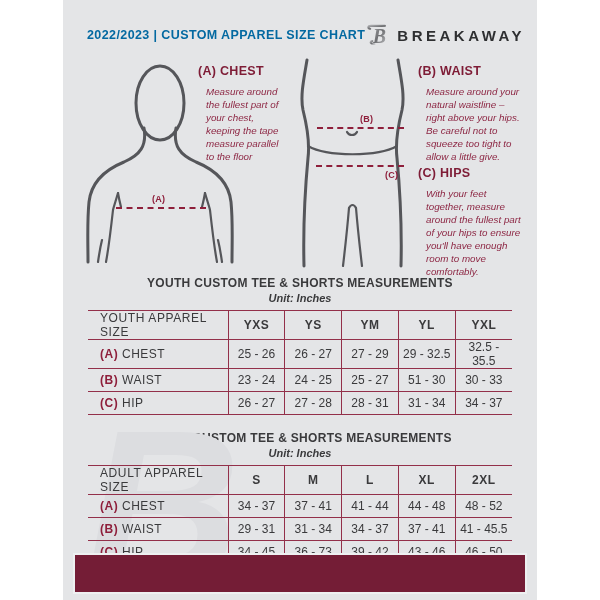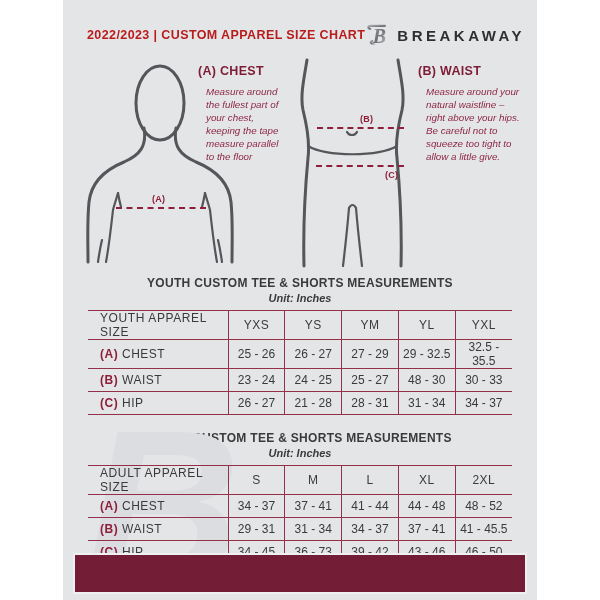--- a/index.html
+++ b/index.html
@@ -10,21 +10,21 @@
   .page{
     position:absolute;left:63px;top:0;width:474px;height:600px;
     background:#e4e5e7;overflow:hidden;
   }
   
   .header{
     position:absolute;top:20px;left:24px;right:22px;height:30px;
     display:flex;justify-content:space-between;align-items:center;
   }
   .header-title{
-    font-size:12.5px;font-weight:bold;color:#b91c1c;letter-spacing:.4px;white-space:nowrap;
+    font-size:12.5px;font-weight:bold;color:#0369a1;letter-spacing:.4px;white-space:nowrap;
   }
   .brand{display:flex;align-items:center;gap:6px;}
   .brand-name{font-size:15px;font-weight:bold;color:#2e2f31;letter-spacing:3.5px;white-space:nowrap;}
   .brand-logo{width:26px;height:26px;}
   
   .figures{position:absolute;top:56px;left:0;right:0;height:218px;}
   .figures svg{position:absolute;overflow:visible;}
   .fig-stroke{fill:none;stroke:#55565a;stroke-width:3;stroke-linecap:round;}
   .fig-stroke-thin{fill:none;stroke:#55565a;stroke-width:2.2;stroke-linecap:round;}
   .dash-line{position:absolute;border-top:2px dashed #8e1f3b;height:0;}
@@ -53,21 +53,21 @@
   table.size-table tr:last-child td, table.size-table tr:last-child th{
     border-bottom:1.5px solid #93304a;
   }
   table.size-table td + td, table.size-table th + th,
   table.size-table th + td, table.size-table td + th{
     border-left:1.5px solid #93304a;
   }
   table.size-table .lbl{
     text-align:left;padding-left:12px;letter-spacing:.5px;
   }
-  table.size-table thead th{font-weight:normal;letter-spacing:.5px;}
+  table.size-table thead th{font-weight:bold;letter-spacing:.5px;}
   table.size-table thead th.lbl{font-weight:normal;letter-spacing:.6px;}
   .row-key{color:#8e1f3b;font-weight:bold;}
   
   .watermark{
     position:absolute;left:22px;top:398px;z-index:1;
     font-size:215px;line-height:1;font-weight:bold;font-style:italic;
     color:#dcdde0;user-select:none;
   }
   .footer-bar{
     position:absolute;left:10px;top:553px;width:450px;height:37px;
@@ -130,20 +130,22 @@
 
     <div class="guide-block" style="left:135px;top:8px;width:99px;">
       <p class="guide-title">(A) CHEST</p>
       <p class="guide-desc">Measure around the fullest part of your chest, keeping the tape measure parallel to the floor</p>
     </div>
     <div class="guide-block" style="left:355px;top:8px;width:112px;">
       <p class="guide-title">(B) WAIST</p>
       <p class="guide-desc">Measure around your natural waistline – right above your hips. Be careful not to squeeze too tight to allow a little give.</p>
     </div>
     <div class="guide-block" style="left:355px;top:110px;width:112px;">
+      <p class="guide-title">(C) HIPS</p>
+      <p class="guide-desc">With your feet together, measure around the fullest part of your hips to ensure you'll have enough room to move comfortably.</p>
     </div>
   </div>
 
   <div class="watermark">B</div>
 
   <div class="section" style="top:276px;">
     <div class="tbl-title">YOUTH CUSTOM TEE &amp; SHORTS MEASUREMENTS</div>
     <div class="tbl-unit">Unit: Inches</div>
     <table class="size-table">
         <colgroup>
@@ -171,27 +173,27 @@
             <td>26 - 27</td>
             <td>27 - 29</td>
             <td>29 - 32.5</td>
             <td>32.5 - 35.5</td>
           </tr>
           <tr>
             <td class="lbl"><span class="row-key">(B)</span> WAIST</td>
             <td>23 - 24</td>
             <td>24 - 25</td>
             <td>25 - 27</td>
-            <td>48 - 30</td>
+            <td>51 - 30</td>
             <td>30 - 33</td>
           </tr>
           <tr>
             <td class="lbl"><span class="row-key">(C)</span> HIP</td>
             <td>26 - 27</td>
-            <td>21 - 28</td>
+            <td>27 - 28</td>
             <td>28 - 31</td>
             <td>31 - 34</td>
             <td>34 - 37</td>
           </tr>
         </tbody>
       </table>
   </div>
 
   <div class="section" style="top:431px;">
     <div class="tbl-title">ADULT CUSTOM TEE &amp; SHORTS MEASUREMENTS</div>

